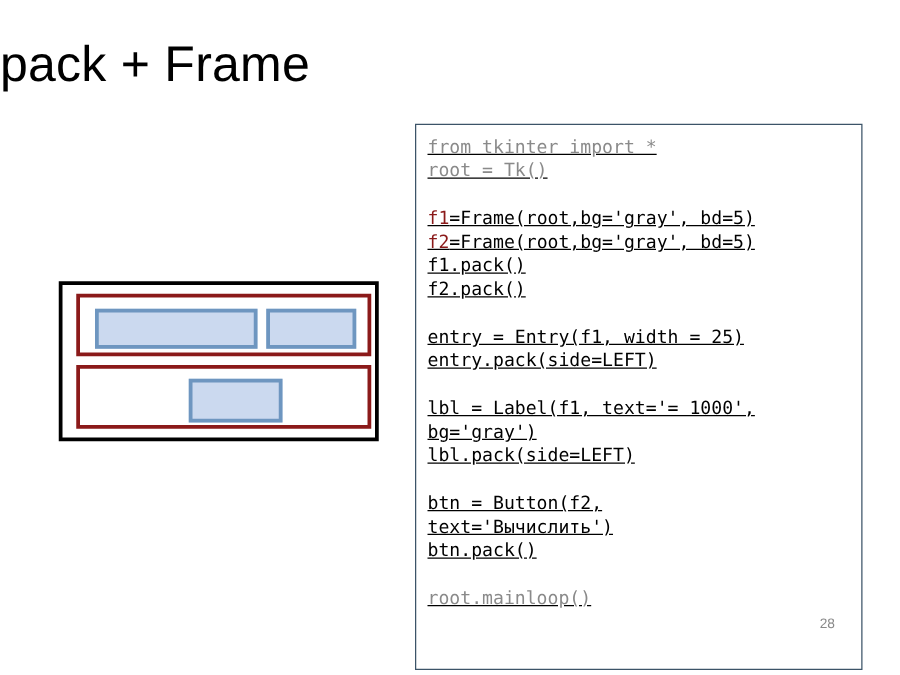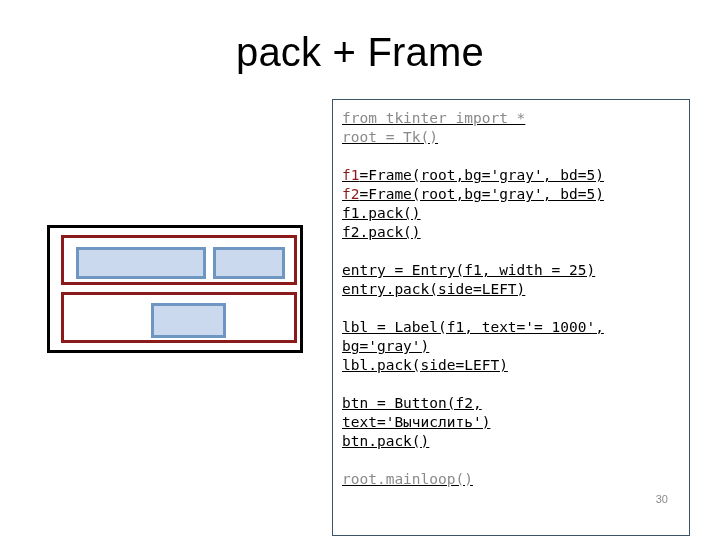--- a/index.html
+++ b/index.html
@@ -14,21 +14,21 @@
     overflow: hidden;
     font-family: "Liberation Sans", sans-serif;
   }
 
   
   #slide-title {
     position: absolute;
     left: 0;
     top: 30px;
     width: 720px;
-    text-align: center;
+    text-align: left;
     font-family: "Liberation Sans", sans-serif;
     font-size: 40px;
     font-weight: 400;
     color: #000000;
     letter-spacing: 0.2px;
     line-height: 1.1;
   }
 
   
   #diagram {
@@ -138,14 +138,14 @@
   </div>
 
   <div class="frame-box" id="frame-f2">
     <div class="widget-box" id="widget-button"></div>
   </div>
 
 </div>
 
 <div id="code-block">
   <div id="code-text"><div class="code-line"><span class="c-gray">from tkinter import *</span></div><div class="code-line"><span class="c-gray">root = Tk()</span></div><div class="code-blank">&nbsp;</div><div class="code-line"><span class="c-red">f1</span><span class="c-black">=Frame(root,bg='gray', bd=5)</span></div><div class="code-line"><span class="c-red">f2</span><span class="c-black">=Frame(root,bg='gray', bd=5)</span></div><div class="code-line"><span class="c-black">f1.pack()</span></div><div class="code-line"><span class="c-black">f2.pack()</span></div><div class="code-blank">&nbsp;</div><div class="code-line"><span class="c-black">entry = Entry(f1, width = 25)</span></div><div class="code-line"><span class="c-black">entry.pack(side=LEFT)</span></div><div class="code-blank">&nbsp;</div><div class="code-line"><span class="c-black">lbl = Label(f1, text='= 1000',</span></div><div class="code-line"><span class="c-black">bg='gray')</span></div><div class="code-line"><span class="c-black">lbl.pack(side=LEFT)</span></div><div class="code-blank">&nbsp;</div><div class="code-line"><span class="c-black">btn = Button(f2,</span></div><div class="code-line"><span class="c-black">text='Вычислить')</span></div><div class="code-line"><span class="c-black">btn.pack()</span></div><div class="code-blank">&nbsp;</div><div class="code-line"><span class="c-gray">root.mainloop()</span></div></div>
-  <div id="page-number">30</div>
+  <div id="page-number">28</div>
 </div>
 
 </body></html>

